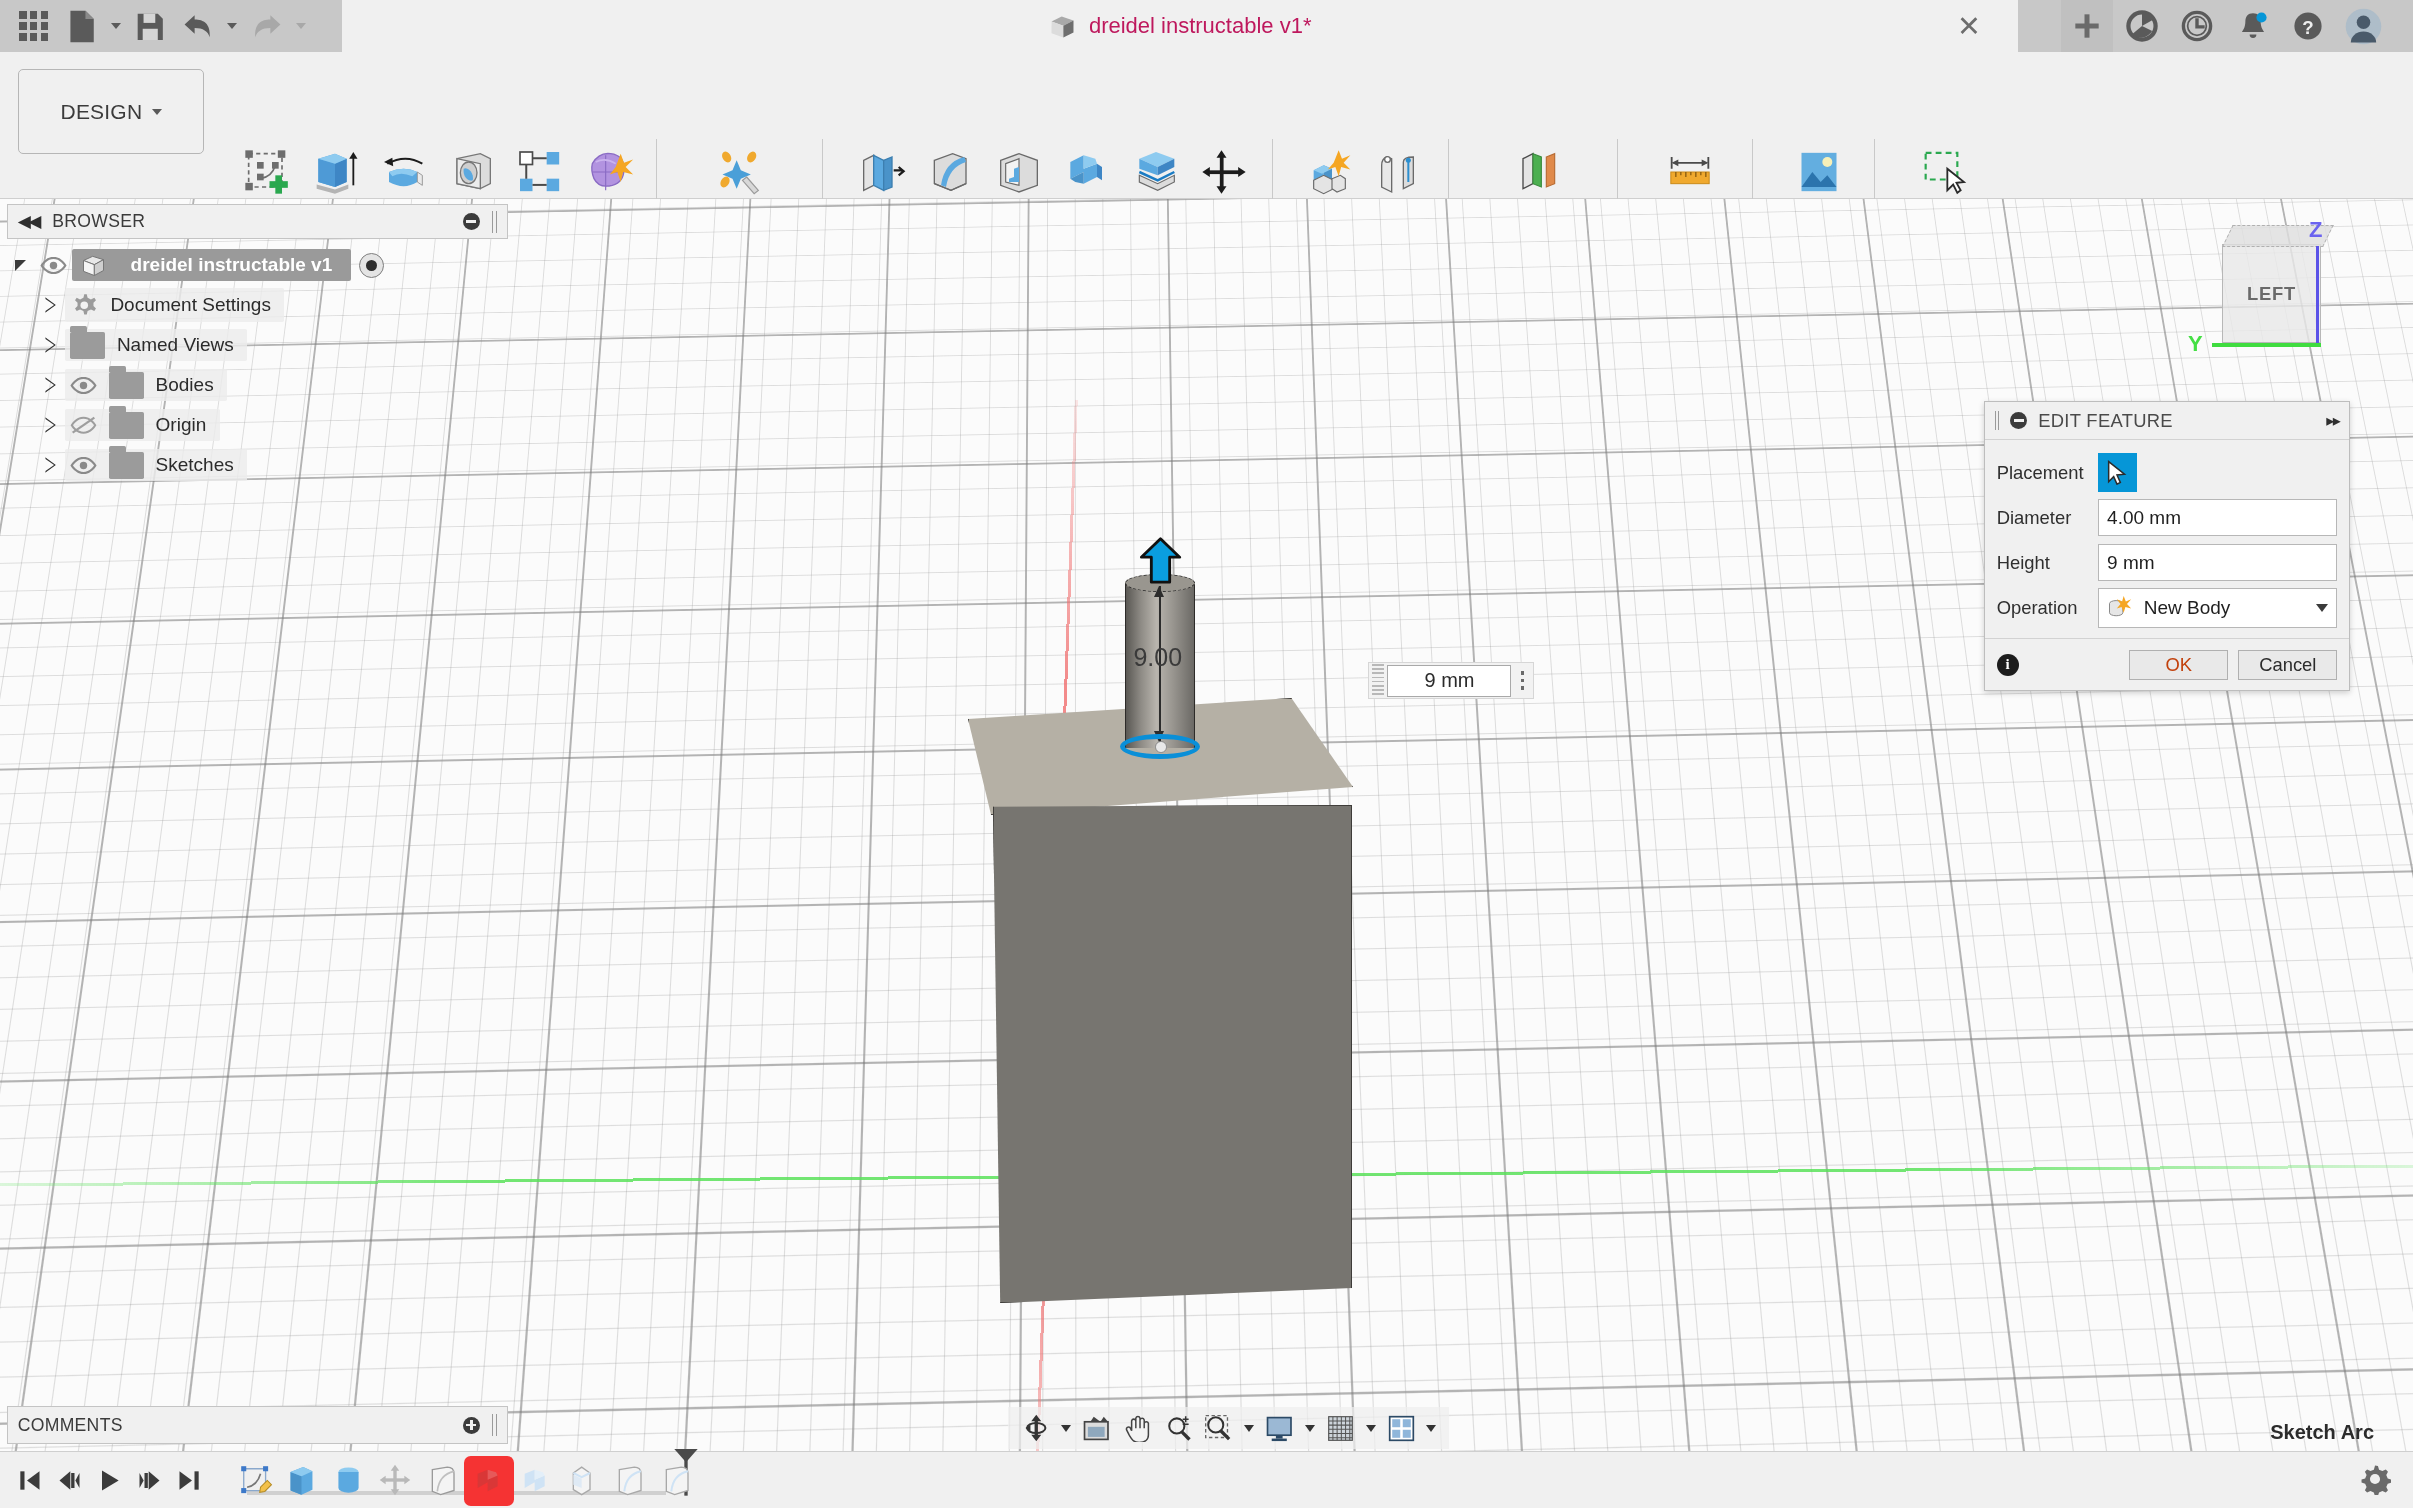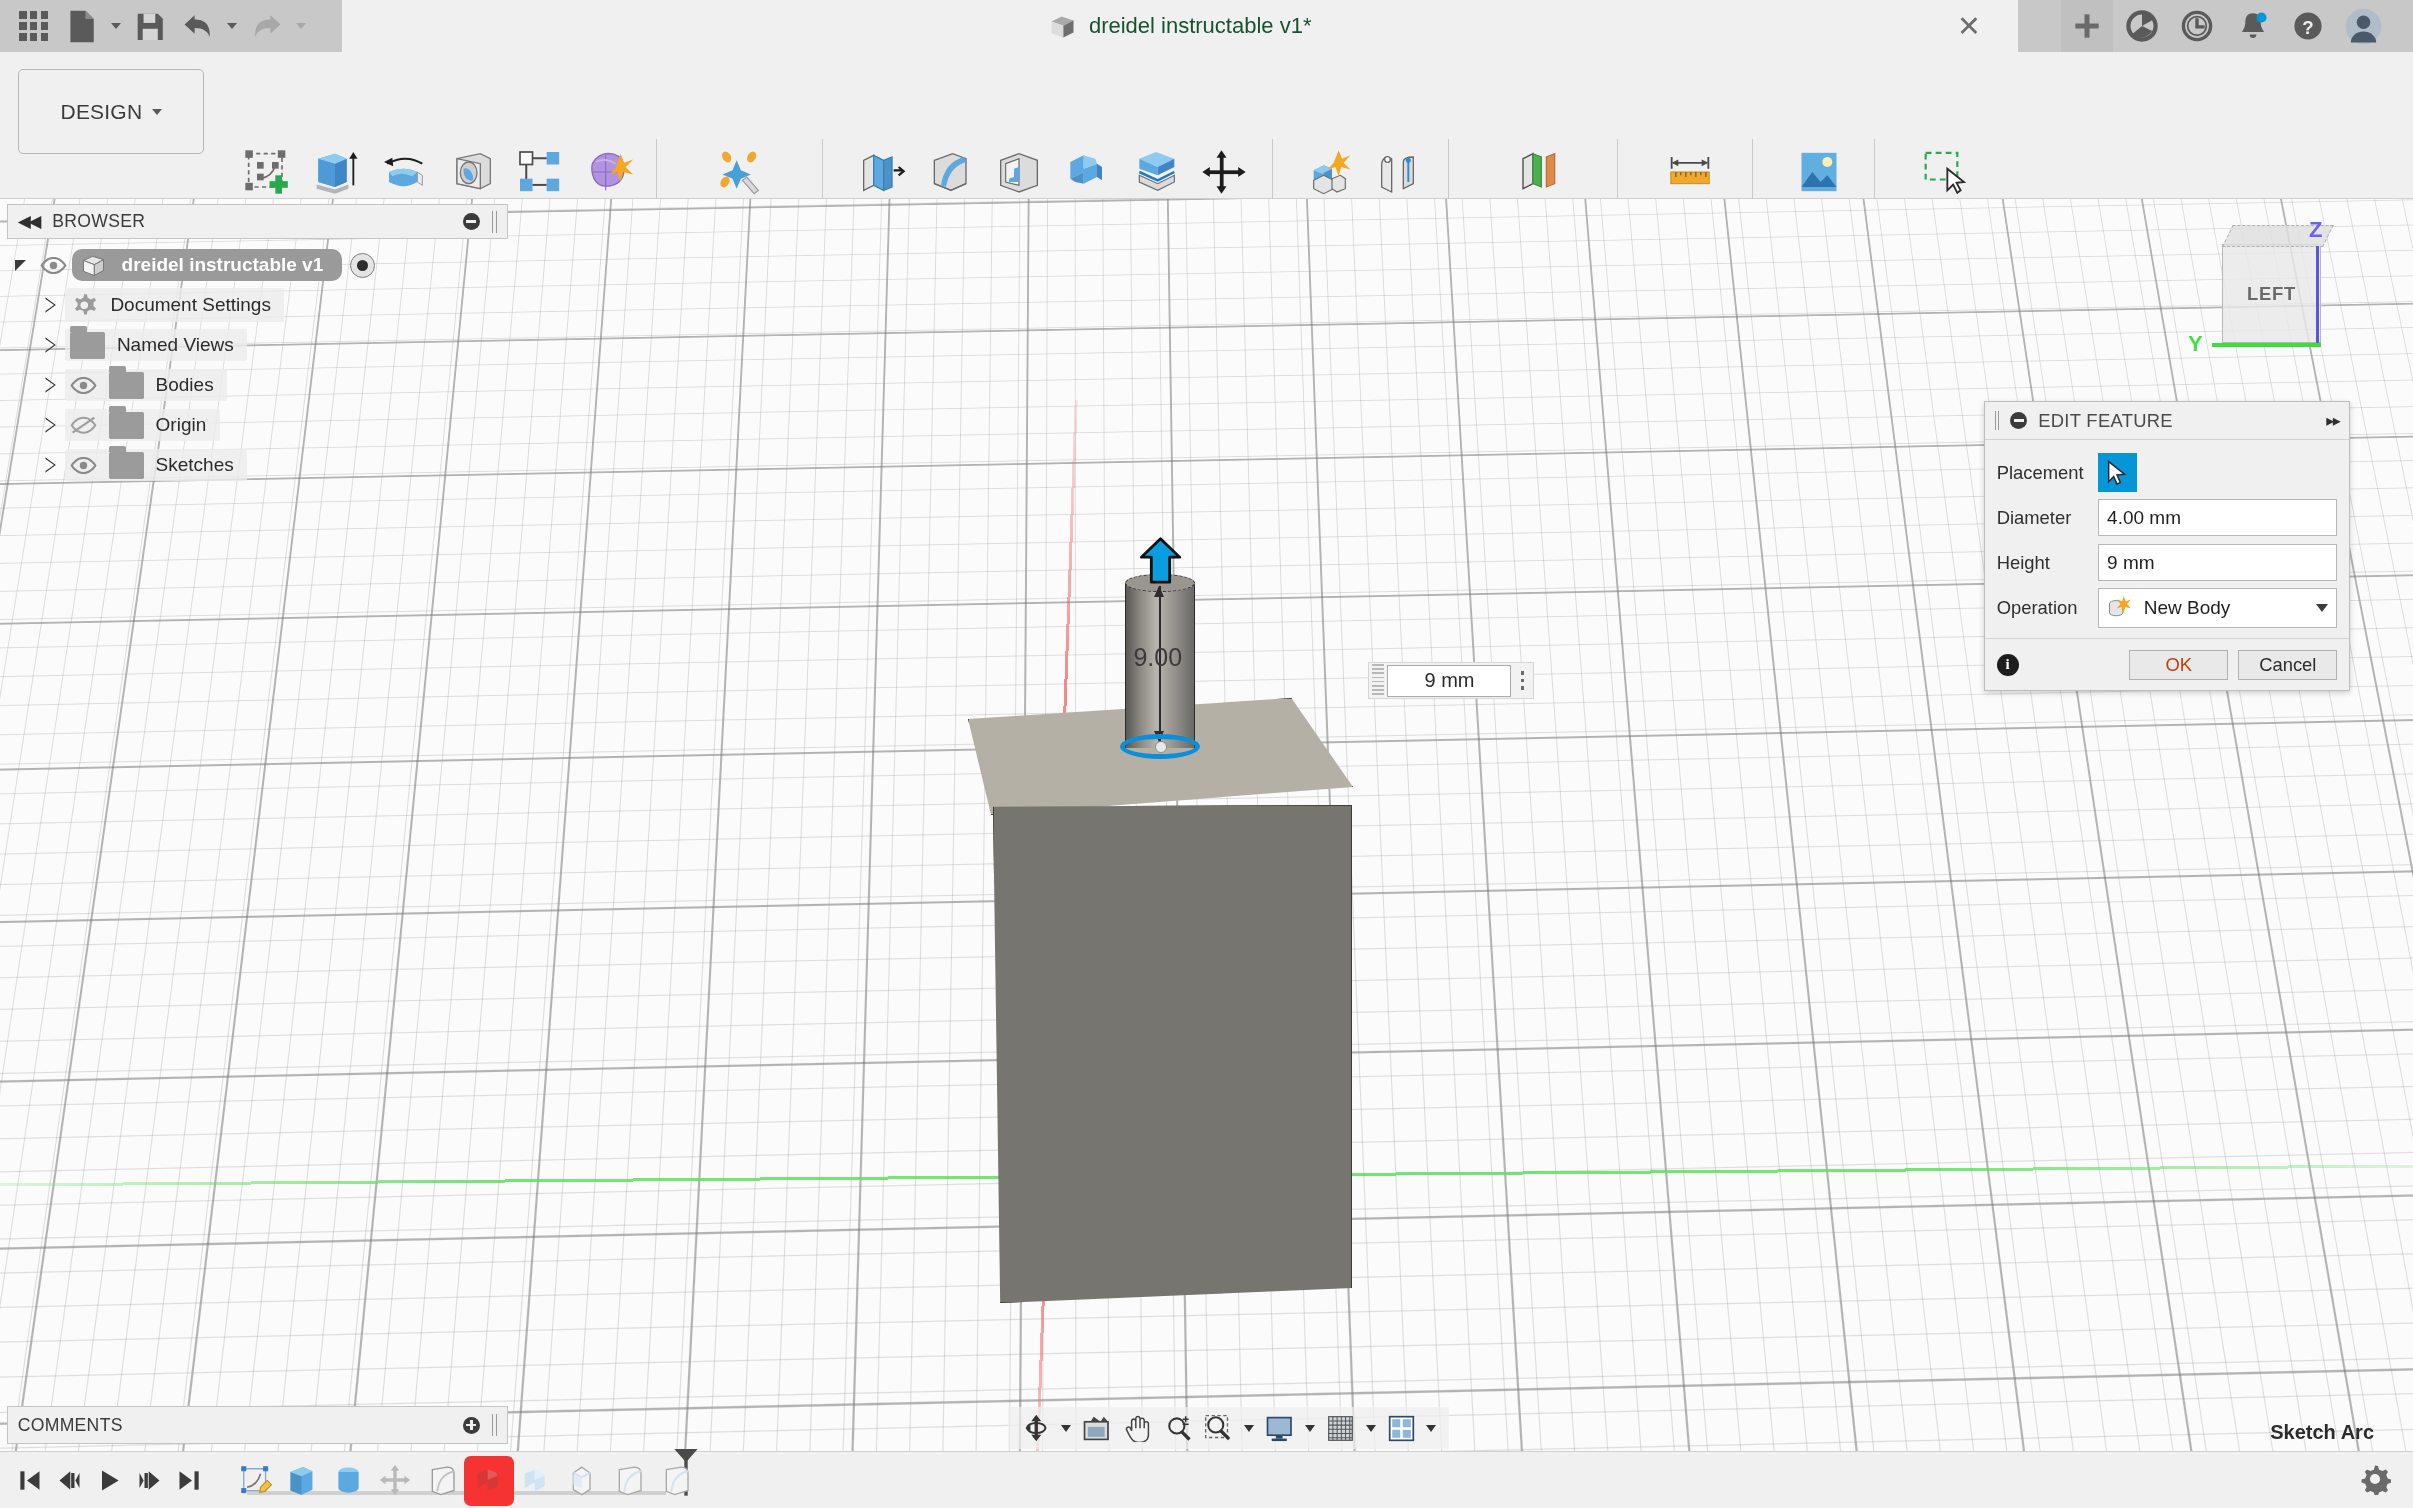--- a/index.html
+++ b/index.html
@@ -28,21 +28,21 @@
   .caret-dn { width:0;height:0;border-left:5.9px solid transparent;border-right:5.9px solid transparent;border-top:6.7px solid #5a5a5a;}
   .grid9 { display:grid; grid-template-columns: repeat(3,7.5px); grid-template-rows: repeat(3,7.5px); gap:3.4px; }
   .grid9 i { background:#5a5a5a; display:block; width:7.5px; height:7.5px;}
 
   .doctab {
     position: absolute; left: 342px; top: 0; height: 52px;
     width: 1676px; background: #f0f0f0;
     display: flex; align-items: center; justify-content: center;
   }
   .doctab-inner { display:flex; align-items:center; gap: 13.4px; }
-  .doctab-title { font-size: 22px; color: #14532d; }
+  .doctab-title { font-size: 22px; color: #be185d; }
   .tabclose {
     position:absolute; right: 37px; top: 50%; transform: translateY(-50%);
     font-size: 28.5px; color:#6d6d6d; cursor:pointer; line-height:1; font-weight: 300;
   }
   .tr-icons {
     position:absolute; right: 8.4px; top: 0; height: 52px;
     display:flex; align-items:center; gap: 3.4px; padding-right: 15px;
   }
   .tr-btn { width: 52px; height: 52px; display:flex; align-items:center; justify-content:center; cursor:pointer; position:relative;}
   .tr-plus { background:#c0c0c0; }
@@ -205,22 +205,22 @@
   .tri-outline {
     width: 0; height: 0; border-top: 8.4px solid transparent; border-bottom: 8.4px solid transparent;
     border-left: 11px solid #3b3b3b;
     clip-path: polygon(0 0, 100% 50%, 0 100%, 0 88%, 78% 50%, 0 12%);
   }
   .tri-down-filled { width:0;height:0;border-left:11px solid #3b3b3b;border-bottom:11px solid transparent; }
   .eye { width: 37px; display:flex; align-items:center; justify-content:center;}
   .folder { width: 35px; height: 27px; background:#9b9b9b; border-radius: 1.7px; position:relative; }
   .folder::before { content:""; position:absolute; left:0; top:-5.9px; width: 17px; height: 6.7px; background:#9b9b9b; border-radius: 1.7px 1.7px 0 0;}
   .tlabel-hl {
-    background:#9a9a9a; color:#fff; font-weight:bold; padding: 3.4px 18.4px 3.4px 8.4px; border-radius:10px;
-    display:flex; align-items:center; gap: 16px;
+    background:#9a9a9a; color:#fff; font-weight:bold; padding: 3.4px 18.4px 3.4px 8.4px; border-radius:2px;
+    display:flex; align-items:center; gap: 25px;
   }
   .radio-sel { width: 25px; height: 25px; border-radius:50%; background:#e4e4e4; border:1.7px solid #7d7d7d; display:flex;align-items:center;justify-content:center;}
   .radio-sel i { width: 11px; height:11px; background:#2d2d2d; border-radius:50%; display:block;}
   .rowbg { background: rgba(236,236,236,.82); border-radius:1.7px; padding: 2.5px 13.4px 2.5px 5px; display:flex; align-items:center; gap: 11.7px;}
 
   
   .dialog {
     position:absolute; left: 1990px; top: 401px; width: 366px;
     background:#f0f0f0; border:0.8px solid #bdbdbd; box-shadow: 0 1.7px 5.9px rgba(0,0,0,.18);
   }

